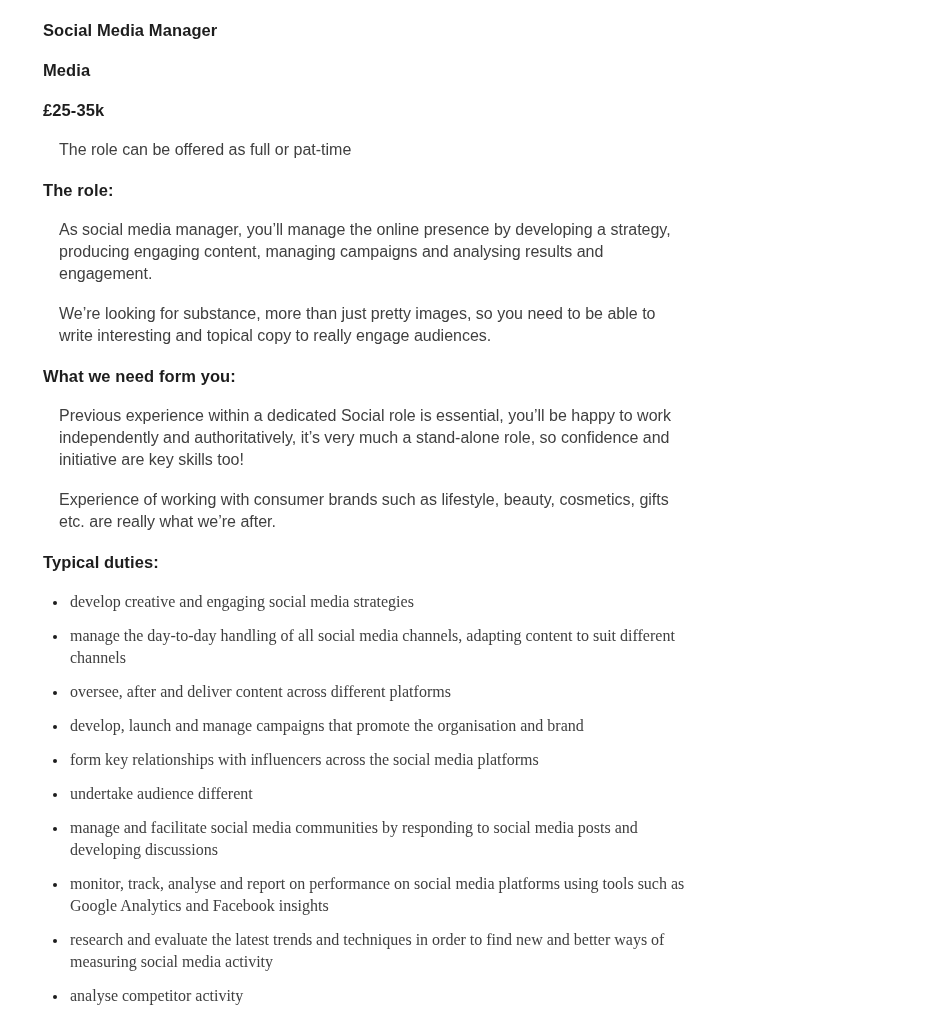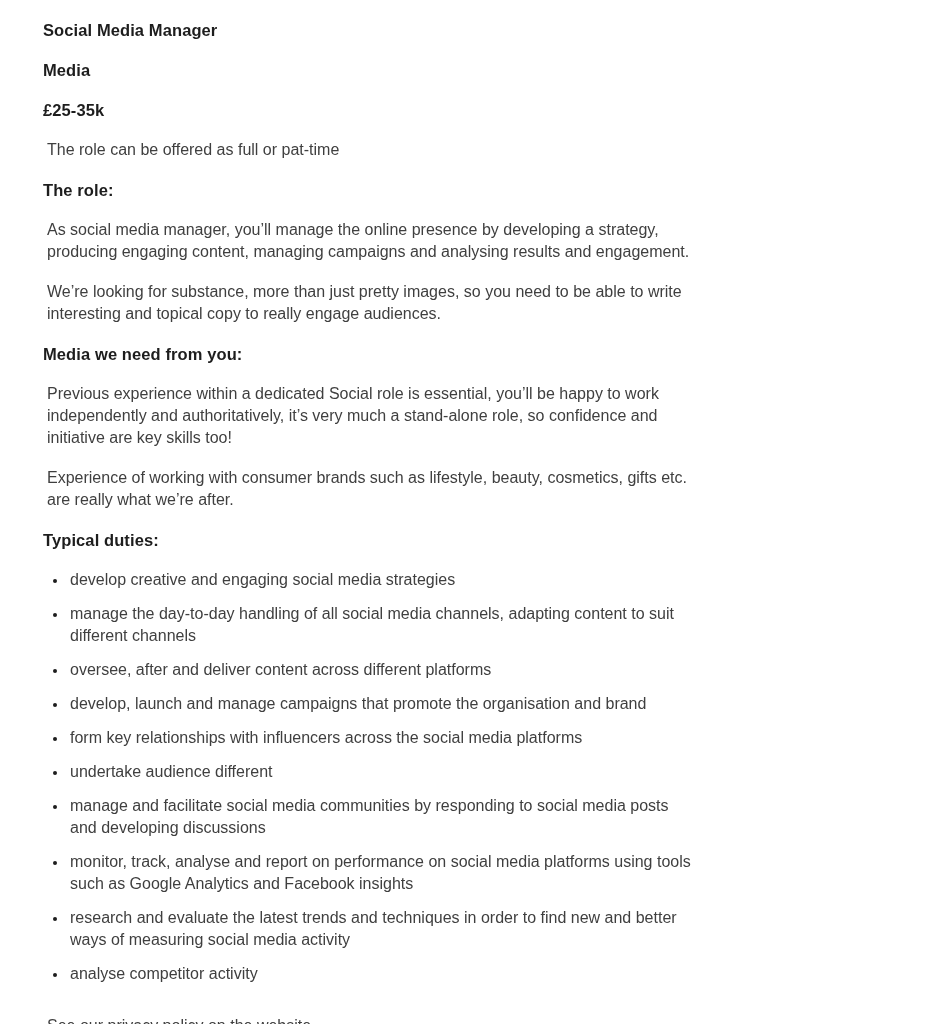--- a/index.html
+++ b/index.html
@@ -24,26 +24,27 @@
   }
   .doc h3 {
     font-size: 16.5px;
     line-height: 22px;
     font-weight: 700;
     color: #1d1d1d;
     margin: 0 0 18px 0;
     letter-spacing: 0.1px;
   }
   .doc p {
-    margin: 0 0 18px 4px;
+    margin: 0 0 18px 16px;
   }
   .doc ul {
     margin: 8px 0 18px 0;
     padding: 0 0 0 25px;
     list-style: disc outside;
+    font-family: Liberation Serif, serif;
   }
   .doc ul li {
     margin: 0 0 12px 0;
     padding-left: 2px;
   }
   .doc ul li::marker {
     color: #1d1d1d;
     font-size: 14px;
   }
   .footer-note {
@@ -58,21 +59,21 @@
   <h3>Social Media Manager</h3>
   <h3>Media</h3>
   <h3>£25-35k</h3>
 
   <p>The role can be offered as full or pat-time</p>
 
   <h3>The role:</h3>
   <p>As social media manager, you’ll manage the online presence by developing a strategy, producing engaging content, managing campaigns and analysing results and engagement.</p>
   <p>We’re looking for substance, more than just pretty images, so you need to be able to write interesting and topical copy to really engage audiences.</p>
 
-  <h3>Media we need from you:</h3>
+  <h3>What we need form you:</h3>
   <p>Previous experience within a dedicated Social role is essential, you’ll be happy to work independently and authoritatively, it’s very much a stand-alone role, so confidence and initiative are key skills too!</p>
   <p>Experience of working with consumer brands such as lifestyle, beauty, cosmetics, gifts etc. are really what we’re after.</p>
 
   <h3>Typical duties:</h3>
   <ul>
     <li>develop creative and engaging social media strategies</li>
     <li>manage the day-to-day handling of all social media channels, adapting content to suit different channels</li>
     <li>oversee, after and deliver content across different platforms</li>
     <li>develop, launch and manage campaigns that promote the organisation and brand</li>
     <li>form key relationships with influencers across the social media platforms</li>

